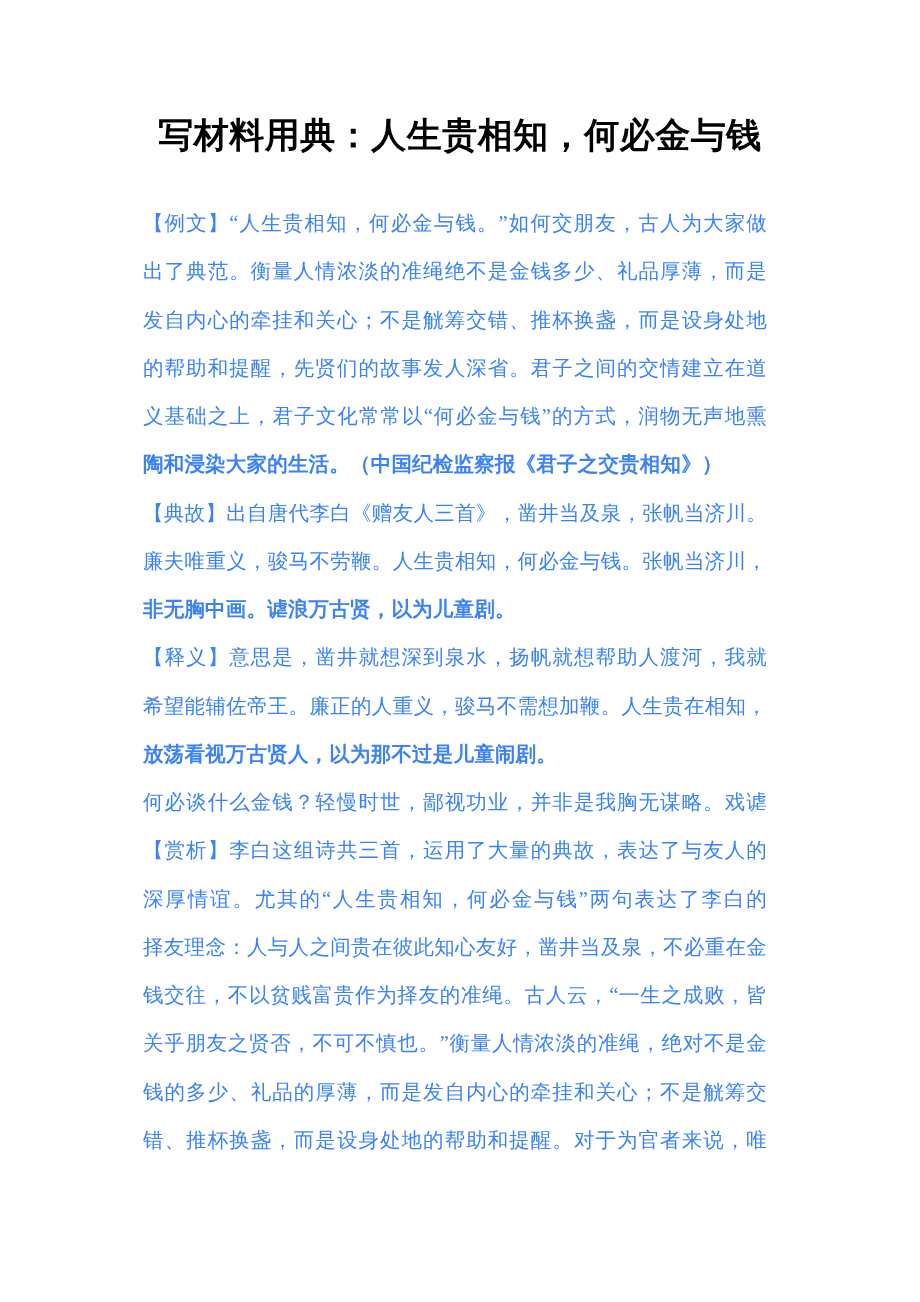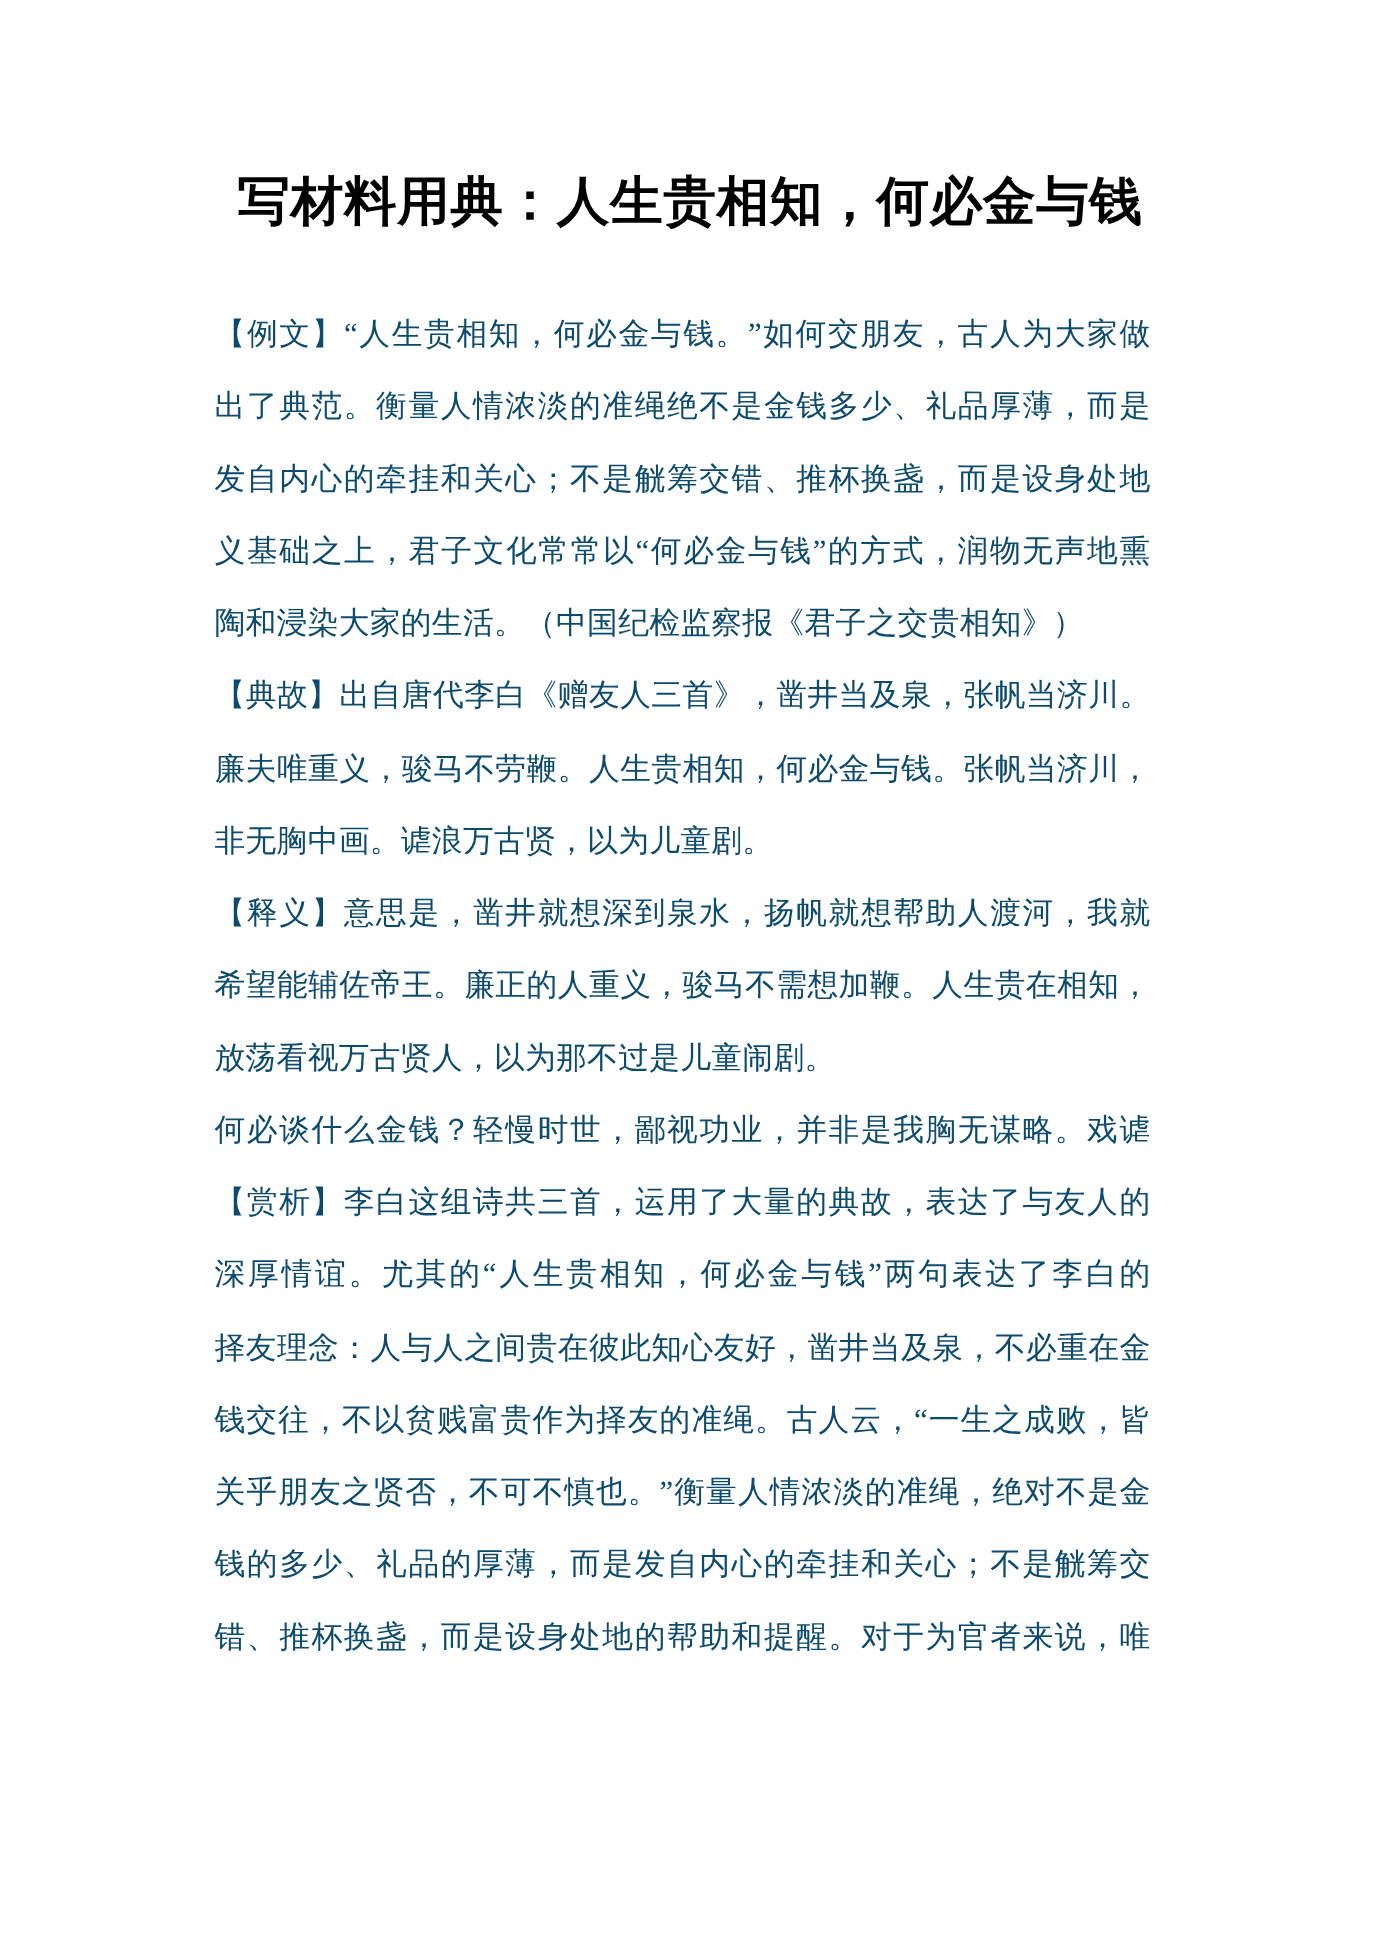--- a/index.html
+++ b/index.html
@@ -29,52 +29,54 @@
     color: #000000;
     white-space: nowrap;
   }
   .doc-body {
     position: absolute;
     top: 199px;
     left: 143px;
     width: 624px;
     font-family: "Liberation Serif", serif;
     font-size: 20.5px;
-    color: #0c4a6e;
+    color: #3b82f6;
   }
   .para {
     margin: 0;
     padding: 0;
   }
   .line {
     height: 48.25px;
     line-height: 48.25px;
     text-align: justify;
     text-align-last: justify;
     text-justify: inter-character;
     letter-spacing: 0.2px;
     overflow: visible;
   }
   .line.para-end {
     text-align-last: left;
+    font-weight: bold;
   }
 </style>
 </head>
 <body>
 
 <div class="page">
 
   <div class="doc-title">写材料用典：人生贵相知，何必金与钱</div>
 
   <div class="doc-body">
 
     <div class="para">
       <div class="line">【例文】“人生贵相知，何必金与钱。”如何交朋友，古人为大家做</div>
       <div class="line">出了典范。衡量人情浓淡的准绳绝不是金钱多少、礼品厚薄，而是</div>
       <div class="line">发自内心的牵挂和关心；不是觥筹交错、推杯换盏，而是设身处地</div>
+      <div class="line">的帮助和提醒，先贤们的故事发人深省。君子之间的交情建立在道</div>
       <div class="line">义基础之上，君子文化常常以“何必金与钱”的方式，润物无声地熏</div>
       <div class="line para-end">陶和浸染大家的生活。（中国纪检监察报《君子之交贵相知》）</div>
     </div>
 
     <div class="para">
       <div class="line">【典故】出自唐代李白《赠友人三首》，凿井当及泉，张帆当济川。</div>
       <div class="line">廉夫唯重义，骏马不劳鞭。人生贵相知，何必金与钱。张帆当济川，</div>
       <div class="line para-end">非无胸中画。谑浪万古贤，以为儿童剧。</div>
     </div>
 

